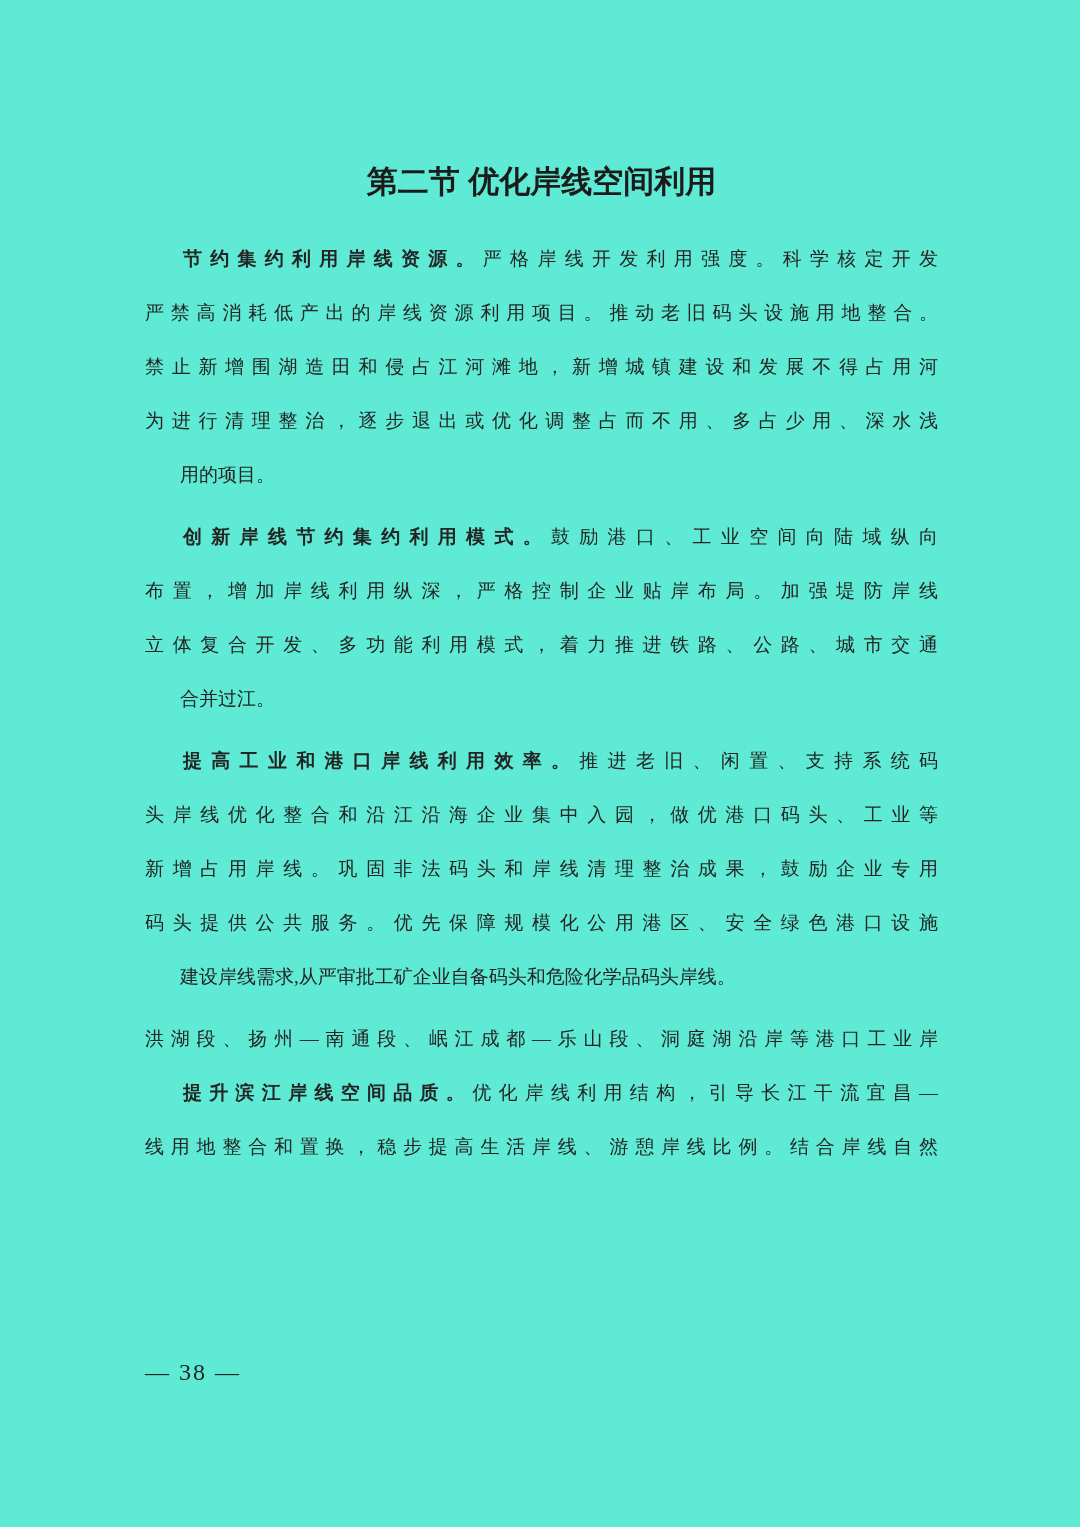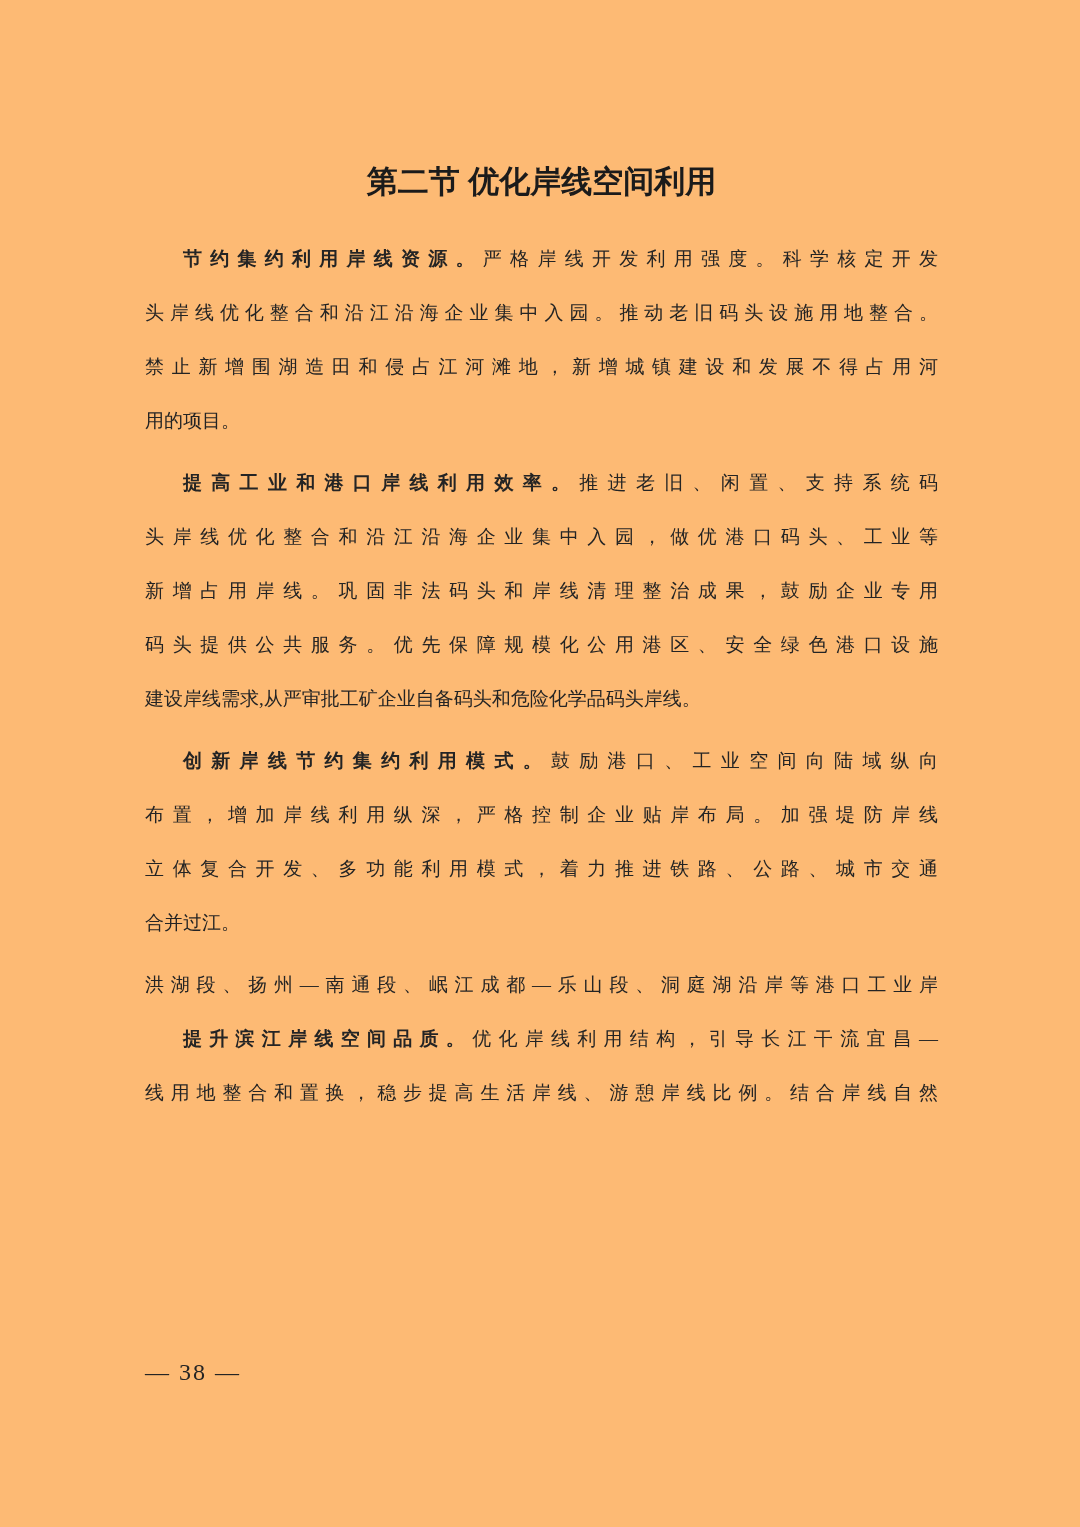--- a/index.html
+++ b/index.html
@@ -1,20 +1,20 @@
 <!DOCTYPE html>
 <html><head>
 <meta charset="utf-8">
 <style>
   * { margin:0; padding:0; box-sizing:border-box; }
   html,body { background:#e8e8e8; }
   .page {
     position:relative;
     width:1080px; height:1527px;
-    background:#fdba74;
+    background:#5eead4;
     font-family:"Liberation Serif","DejaVu Serif",serif;
     color:#212121;
     overflow:hidden;
   }
   .content {
     position:absolute;
     left:145px; top:160px;
     width:793px;
   }
   .doc-title {
@@ -30,56 +30,57 @@
   .paragraph { margin-bottom:8px; }
   .line {
     font-size:19px;
     line-height:54px;
     text-align:justify;
     text-align-last:justify;
     white-space:normal;
     color:#242424;
   }
   .line.indent { text-indent:2em; }
-  .line.para-end { text-align-last:left; }
+  .line.para-end { text-align-last:left;margin-left:35px; }
   .bold { font-weight:700; }
   .page-number {
     position:absolute;
     left:145px; top:1352px;
     font-size:24px;
     line-height:40px;
     letter-spacing:2px;
     color:#242424;
   }
 </style>
 </head>
 <body>
 
 <div class="page">
   <div class="content">
     <div class="doc-title">第二节 优化岸线空间利用</div>
     <div class="body-block">
         <div class="paragraph">
           <div class="line indent"><span class="bold">节约集约利用岸线资源。</span><span class="">严格岸线开发利用强度。科学核定开发</span></div>
-          <div class="line"><span class="">头岸线优化整合和沿江沿海企业集中入园。推动老旧码头设施用地整合。</span></div>
+          <div class="line"><span class="">严禁高消耗低产出的岸线资源利用项目。推动老旧码头设施用地整合。</span></div>
           <div class="line"><span class="">禁止新增围湖造田和侵占江河滩地，新增城镇建设和发展不得占用河</span></div>
+          <div class="line"><span class="">为进行清理整治，逐步退出或优化调整占而不用、多占少用、深水浅</span></div>
           <div class="line para-end"><span class="">用的项目。</span></div>
+        </div>
+        <div class="paragraph">
+          <div class="line indent"><span class="bold">创新岸线节约集约利用模式。</span><span class="">鼓励港口、工业空间向陆域纵向</span></div>
+          <div class="line"><span class="">布置，增加岸线利用纵深，严格控制企业贴岸布局。加强堤防岸线</span></div>
+          <div class="line"><span class="">立体复合开发、多功能利用模式，着力推进铁路、公路、城市交通</span></div>
+          <div class="line para-end"><span class="">合并过江。</span></div>
         </div>
         <div class="paragraph">
           <div class="line indent"><span class="bold">提高工业和港口岸线利用效率。</span><span class="">推进老旧、闲置、支持系统码</span></div>
           <div class="line"><span class="">头岸线优化整合和沿江沿海企业集中入园，做优港口码头、工业等</span></div>
           <div class="line"><span class="">新增占用岸线。巩固非法码头和岸线清理整治成果，鼓励企业专用</span></div>
           <div class="line"><span class="">码头提供公共服务。优先保障规模化公用港区、安全绿色港口设施</span></div>
           <div class="line para-end"><span class="">建设岸线需求,从严审批工矿企业自备码头和危险化学品码头岸线。</span></div>
-        </div>
-        <div class="paragraph">
-          <div class="line indent"><span class="bold">创新岸线节约集约利用模式。</span><span class="">鼓励港口、工业空间向陆域纵向</span></div>
-          <div class="line"><span class="">布置，增加岸线利用纵深，严格控制企业贴岸布局。加强堤防岸线</span></div>
-          <div class="line"><span class="">立体复合开发、多功能利用模式，着力推进铁路、公路、城市交通</span></div>
-          <div class="line para-end"><span class="">合并过江。</span></div>
         </div>
         <div class="paragraph">
           <div class="line"><span class="">洪湖段、扬州—南通段、岷江成都—乐山段、洞庭湖沿岸等港口工业岸</span></div>
           <div class="line indent"><span class="bold">提升滨江岸线空间品质。</span><span class="">优化岸线利用结构，引导长江干流宜昌—</span></div>
           <div class="line"><span class="">线用地整合和置换，稳步提高生活岸线、游憩岸线比例。结合岸线自然</span></div>
         </div>
       </div>
   </div>
   <div class="page-number">— 38 —</div>
 </div>

